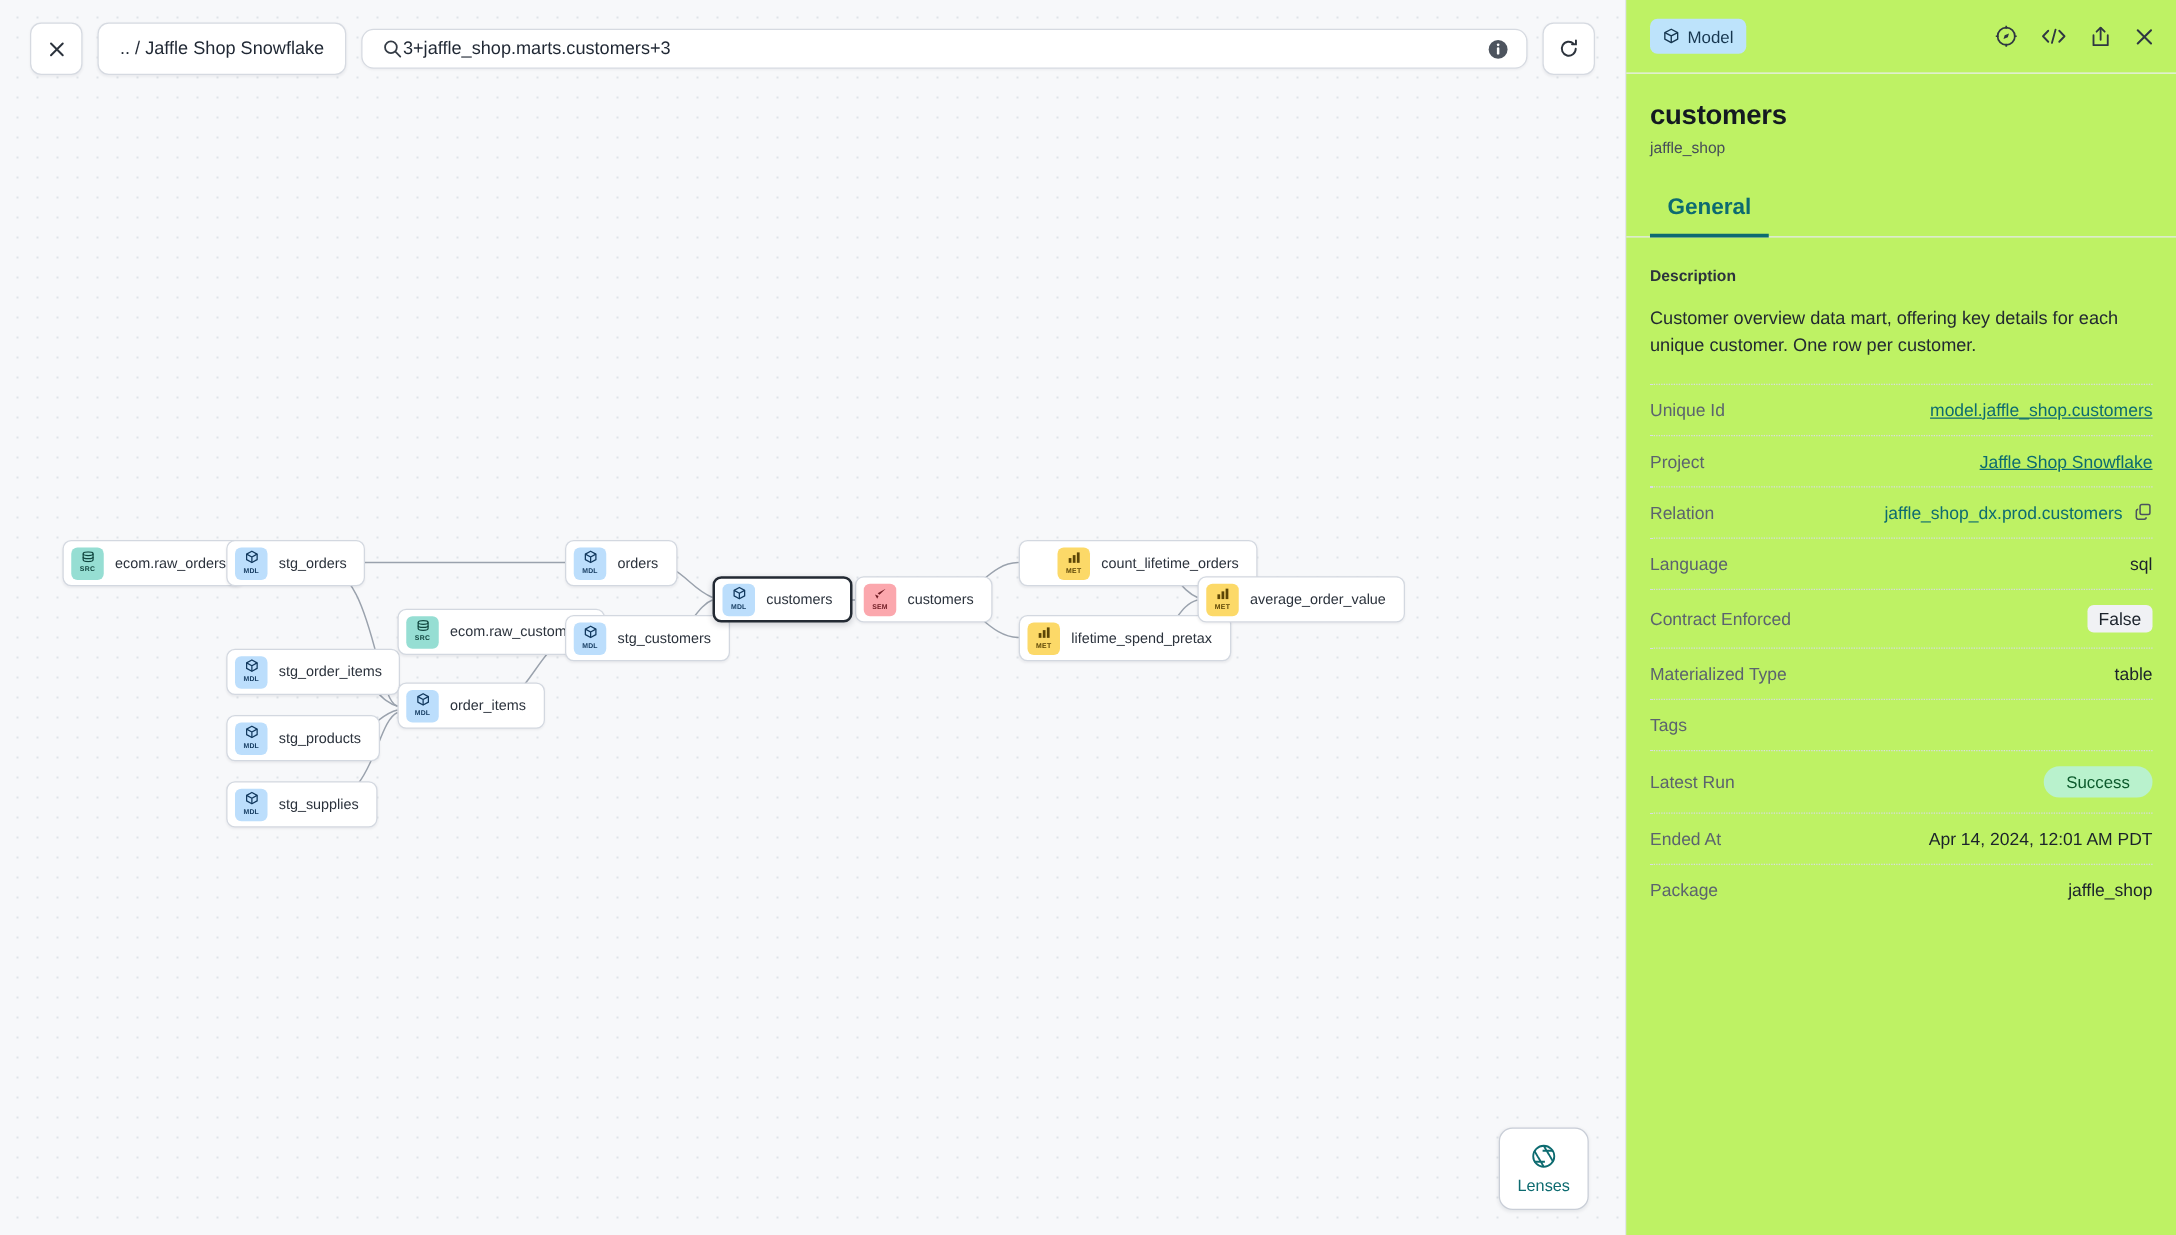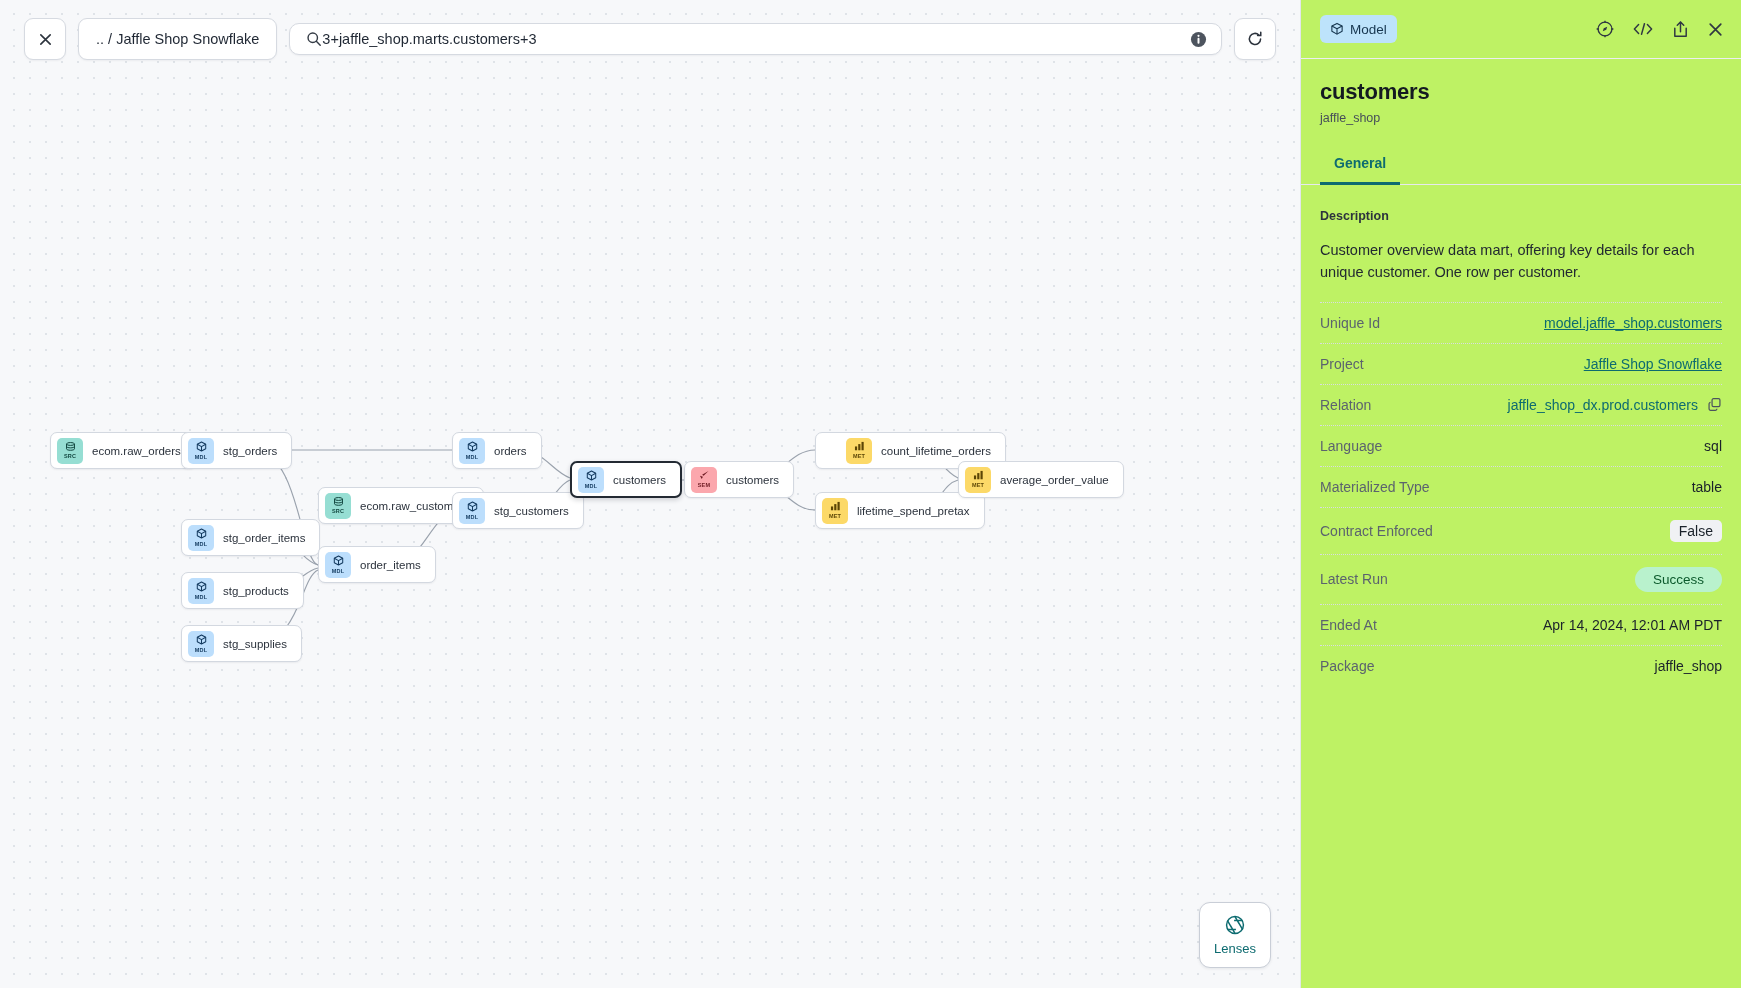--- a/index.html
+++ b/index.html
@@ -143,21 +143,21 @@
   #panel-head { padding: 20px 19px 0 19px; }
   #model-title { font-size: 22px; font-weight: 700; color: #141a21; letter-spacing: -.2px; }
   #model-subtitle { font-size: 12.5px; color: #464e59; margin-top: 6px; }
 
   #tabs {
     margin-top: 30px;
     display: flex; padding: 0 19px;
     border-bottom: 1px solid #e6e9ee;
   }
   .tab {
-    font-size: 14px; color: #0d6b70; font-weight: 600;
+    font-size: 18px; color: #0d6b70; font-weight: 600;
     padding: 0 14px 11px 14px;
     border-bottom: 3px solid #0d6b70;
     cursor: pointer; margin-bottom: -1px;
   }
 
   #panel-body { flex: 1; overflow-y: auto; padding: 24px 19px 0 19px; }
   #desc-label { font-size: 12.5px; font-weight: 700; color: #2c333d; }
   #desc-text {
     margin-top: 16px; font-size: 14.5px; color: #222931; line-height: 1.55;
   }
@@ -489,29 +489,35 @@
               </span>
             </div>
           </div>
           <div class="prop-row">
             <div class="prop-key">Language</div>
             <div class="prop-val">
               <span>sql</span>
             </div>
           </div>
           <div class="prop-row">
+            <div class="prop-key">Contract Enforced</div>
+            <div class="prop-val">
+              <span class="pill-gray">False</span>
+            </div>
+          </div>
+          <div class="prop-row">
             <div class="prop-key">Materialized Type</div>
             <div class="prop-val">
               <span>table</span>
             </div>
           </div>
           <div class="prop-row">
-            <div class="prop-key">Contract Enforced</div>
-            <div class="prop-val">
-              <span class="pill-gray">False</span>
+            <div class="prop-key">Tags</div>
+            <div class="prop-val">
+              <span></span>
             </div>
           </div>
           <div class="prop-row">
             <div class="prop-key">Latest Run</div>
             <div class="prop-val">
               <span class="pill-green">Success</span>
             </div>
           </div>
           <div class="prop-row">
             <div class="prop-key">Ended At</div>

